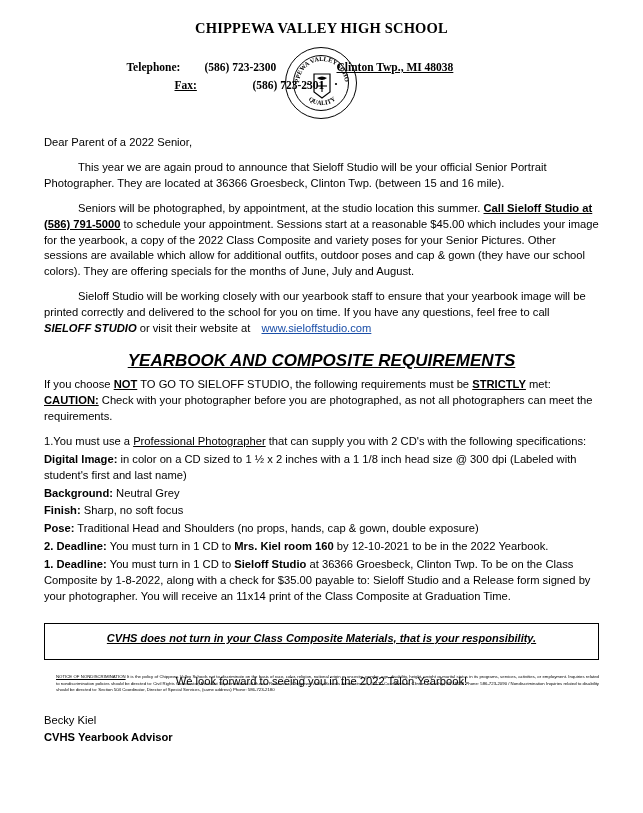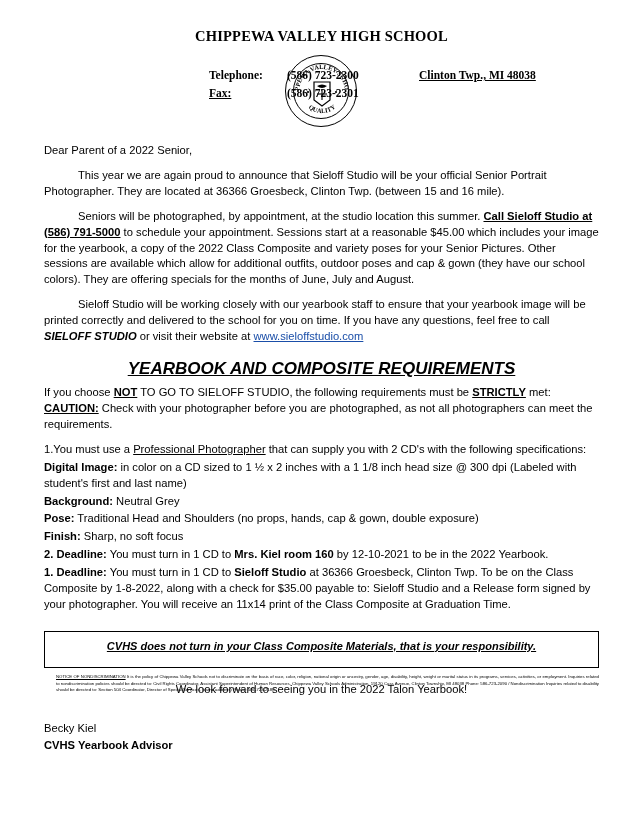--- a/index.html
+++ b/index.html
@@ -12,54 +12,55 @@
     height: 813px;
     font-family: "Liberation Sans", sans-serif;
     color: #000000;
     position: relative;
     overflow: hidden;
   }
   .page {
     width: 643px;
     height: 723px;
     box-sizing: border-box;
-    padding: 24px 44px 0 44px;
+    padding: 16px 44px 0 44px;
     position: relative;
   }
   .school-title {
     text-align: center;
     font-family: "Liberation Serif", serif;
     font-weight: bold;
     font-size: 14.5px;
     letter-spacing: 0.2px;
     margin-top: 4px;
     margin-bottom: 10px;
   }
   .header-row {
     display: flex;
-    justify-content: flex-end;
+    justify-content: center;
     align-items: flex-start;
     position: relative;
     height: 66px;
   }
   .contact-left {
     font-family: "Liberation Serif", serif;
     font-size: 11.5px;
     font-weight: bold;
     line-height: 1.55;
     padding-top: 12px;
     width: 210px;
   }
   .contact-left .row {
     display: flex;
   }
   .contact-left .lbl {
     width: 78px;
   }
   .contact-left .lbl.u {
+    margin-left: 48px;
   }
   .contact-right {
     font-family: "Liberation Serif", serif;
     font-size: 11.5px;
     font-weight: bold;
     line-height: 1.55;
     padding-top: 12px;
     text-align: left;
     width: 180px;
   }
@@ -102,20 +103,21 @@
   }
   .indent {
     text-indent: 34px;
   }
   .b { font-weight: bold; }
   .u { text-decoration: underline; }
   .bu { font-weight: bold; text-decoration: underline; }
   .bi { font-weight: bold; font-style: italic; }
   .link {
     color: #1a4ea8;
+    margin-left: 8px;
   }
   .section-head {
     text-align: center;
     font-weight: bold;
     font-style: italic;
     text-decoration: underline;
     font-size: 17px;
     margin: 12px 0 4px 0;
   }
   .req-list {
@@ -243,25 +245,25 @@
 
       <p>
         <span class="b">Digital Image:</span><span> in color on a CD sized to 1 ½ x 2 inches with a 1 1/8 inch head size @ 300 dpi (Labeled with student's first and last name)</span>
       </p>
 
       <p class="gap-above">
         <span class="b">Background:</span><span> Neutral Grey</span>
       </p>
 
       <p>
+        <span class="b">Finish:</span><span> Sharp, no soft focus</span>
+      </p>
+
+      <p>
         <span class="b">Pose:</span><span> Traditional Head and Shoulders (no props, hands, cap &amp; gown, double exposure)</span>
-      </p>
-
-      <p>
-        <span class="b">Finish:</span><span> Sharp, no soft focus</span>
       </p>
 
       <p>
         <span class="b">2. Deadline:</span><span> You must turn in 1 CD to </span><span class="b">Mrs. Kiel room 160</span><span> by 12-10-2021 to be in the 2022 Yearbook.</span>
       </p>
 
       <p>
         <span class="b">1. Deadline:</span><span> You must turn in 1 CD to </span><span class="b">Sieloff Studio</span><span> at 36366 Groesbeck, Clinton Twp. To be on the    Class Composite by 1-8-2022, along with a check for $35.00 payable to: Sieloff Studio and a           Release form signed by your photographer. You will receive an 11x14 print of the Class Composite at Graduation Time.</span>
       </p>
 

